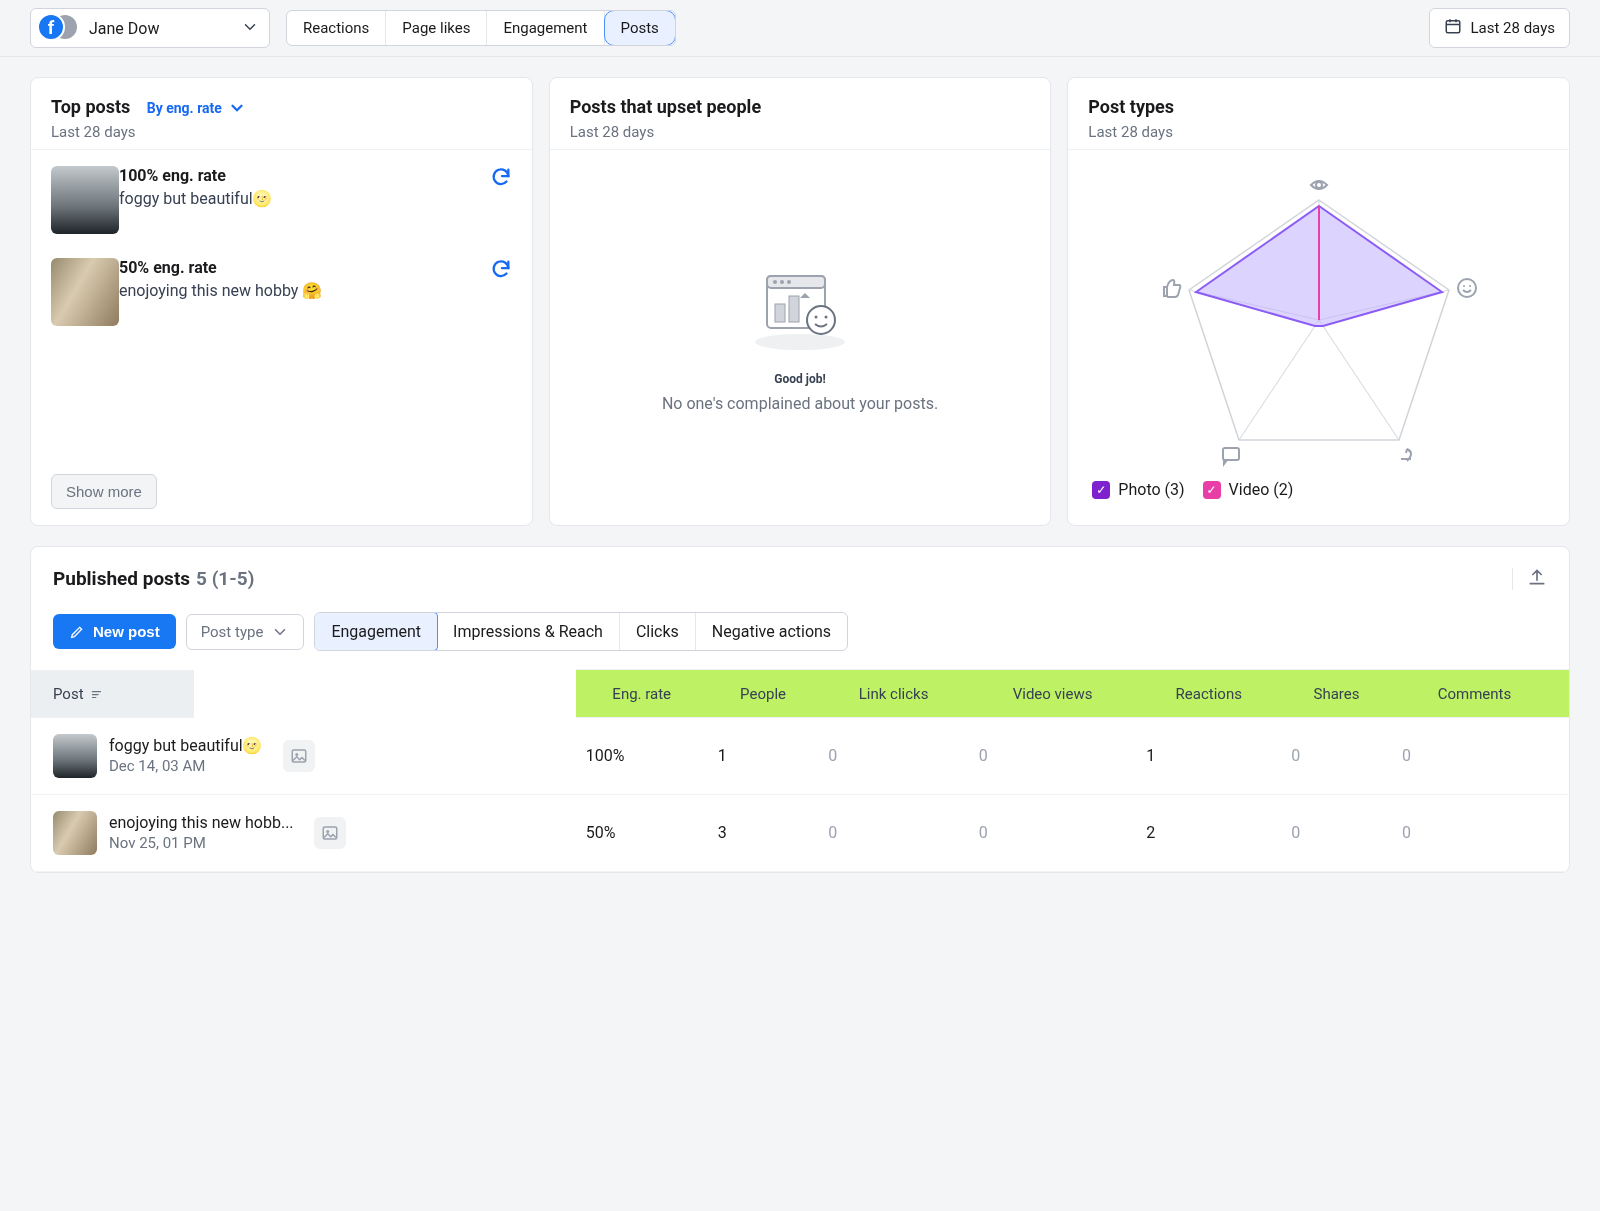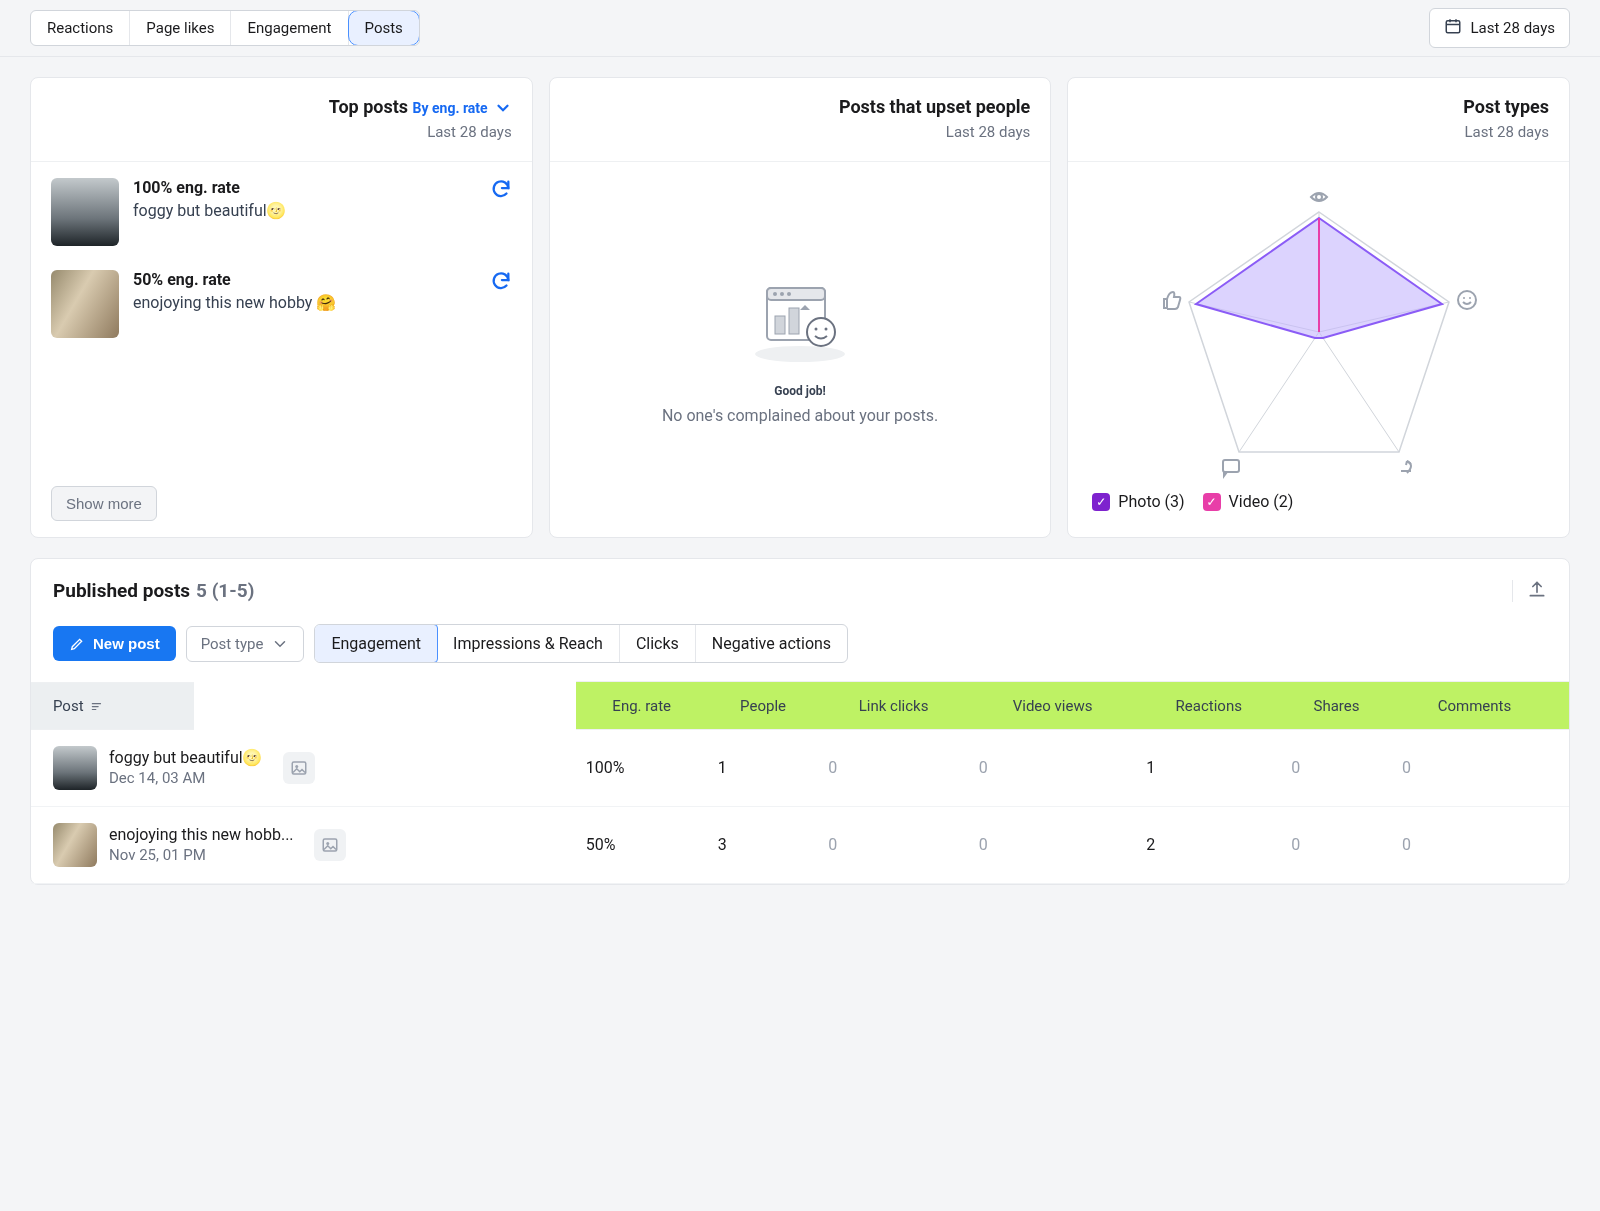--- a/index.html
+++ b/index.html
@@ -64,26 +64,26 @@
     display: flex; align-items: center; gap: 8px;
     background: #fff; border: 1px solid #d1d5db; border-radius: 6px;
     padding: 8px 14px; cursor: pointer; font-size: 15px;
   }
   .content { padding: 20px 30px; display: flex; flex-direction: column; gap: 20px; }
   .row3 { display: flex; gap: 16px; }
   .card {
     background: #fff; border: 1px solid #e5e7eb; border-radius: 8px;
     flex: 1; display: flex; flex-direction: column;
   }
-  .card-header { padding: 18px 20px 20px; border-bottom: 1px solid #eef0f2; text-align: right; }
+  .card-header { padding: 18px 20px 8px; border-bottom: 1px solid #eef0f2; }
   .card-title { font-size: 18px; font-weight: 700; }
   .card-sub { color: #6b7280; margin-top: 6px; font-size: 15px; }
-  .sort-link { color: #1669f2; font-weight: 700; cursor: pointer; display: inline-flex; align-items: center; gap: 6px; margin-left: 1px; }
+  .sort-link { color: #1669f2; font-weight: 700; cursor: pointer; display: inline-flex; align-items: center; gap: 6px; margin-left: 13px; }
   .card-body { padding: 16px 20px; flex: 1; display: flex; flex-direction: column; }
-  .top-post { display: flex; gap: 14px; align-items: flex-start; margin-bottom: 24px; position: relative; }
+  .top-post { display: flex; align-items: flex-start; margin-bottom: 24px; position: relative; }
   .thumb { width: 68px; height: 68px; border-radius: 6px; background: #334155; flex-shrink: 0; display:flex;align-items:center;justify-content:center;}
   .thumb.fog { background: linear-gradient(180deg,#c3c9cc 0%, #6c747a 60%, #1e2428 100%); }
   .thumb.hobby { background: linear-gradient(120deg,#968a6d 0%, #d9cbb0 40%, #8f7a5e 100%); }
   .post-meta { flex: 1; }
   .post-rate { font-weight: 700; font-size: 16px; }
   .post-caption { color: #374151; margin-top: 4px; font-size: 16px; }
   .reload-icon { color: #1669f2; font-size: 18px; font-weight: bold; }
   .show-more {
     align-self: flex-start; margin-top: auto;
     background: #f3f4f6; border: 1px solid #d1d5db; border-radius: 6px;
@@ -149,20 +149,32 @@
     display: inline-flex; align-items: center; justify-content: center; margin-left: 8px;
   }
   td.dim { color: #9ca3af; }
   svg.ic { width: 18px; height: 18px; }
   .ricon { stroke:#9ca3af; fill:none; stroke-width:2; }
 </style>
 </head>
 <body>
 
 <div class="topbar">
+  <div class="page-selector">
+    <div class="avatar-stack">
+      <div class="av1"></div>
+      <div class="av2"></div>
+    </div>
+    <span class="name">Jane Dow</span>
+    <span class="chev">
+      <svg class="ic" viewBox="0 0 24 24">
+          <path d="M6 9l6 6 6-6" fill="none" stroke="#374151" stroke-width="2" stroke-linecap="round"></path>
+        </svg>
+    </span>
+  </div>
 
   <div class="seg-tabs">
     <div>Reactions</div>
     <div>Page likes</div>
     <div>Engagement</div>
     <div class="active">Posts</div>
   </div>
 
   <div class="spacer"></div>
 

